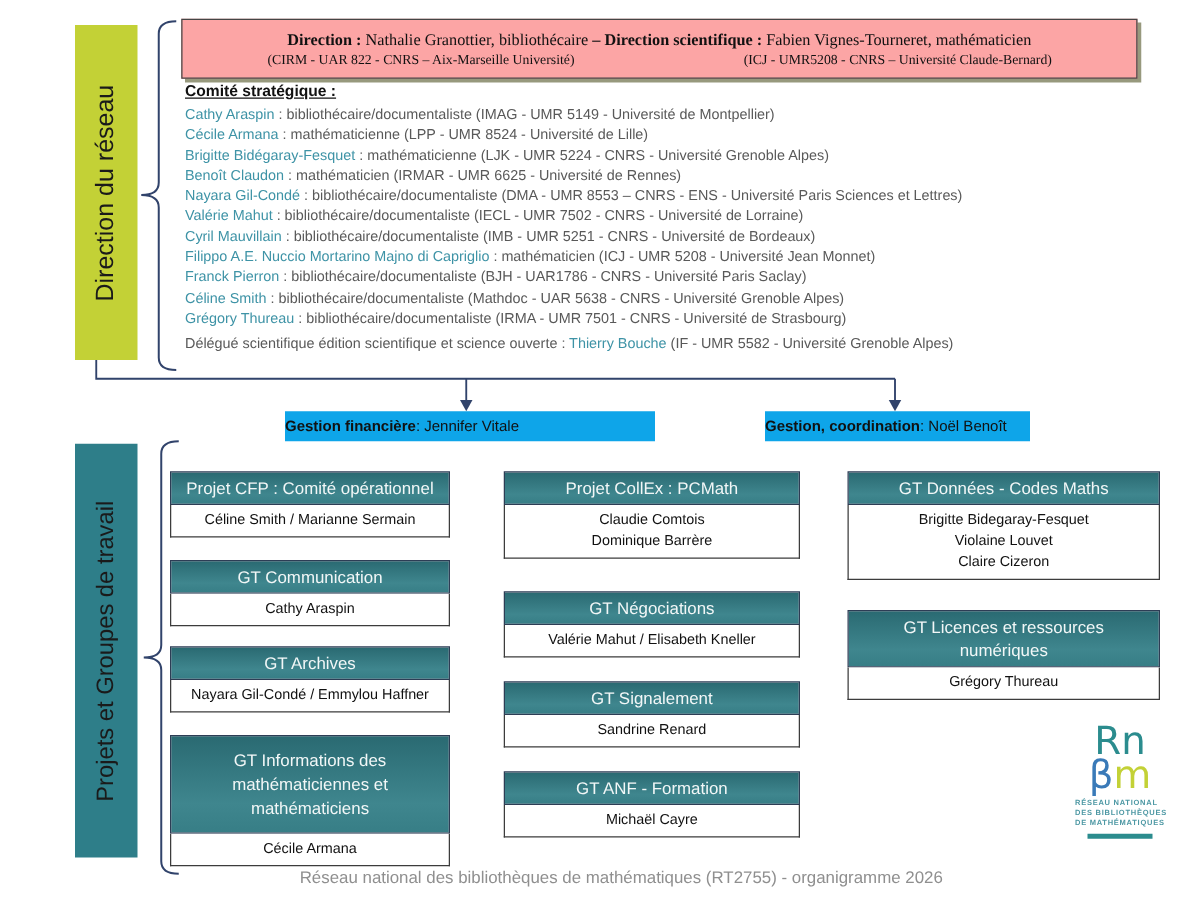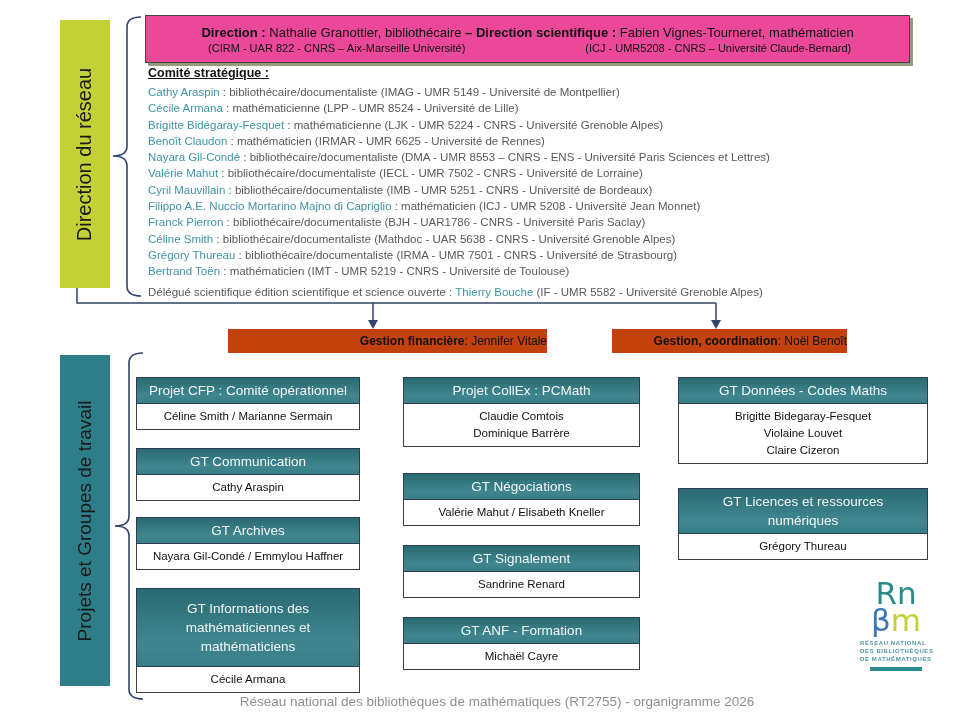--- a/index.html
+++ b/index.html
@@ -13,42 +13,42 @@
   .vlabel { position:absolute; display:flex; align-items:center; justify-content:center; }
   .vlabel span { transform:rotate(-90deg); white-space:nowrap; color:#1a1a1a; }
   .vlabel.yellow { left:60px; top:20px; width:50px; height:268px; background:#c3d136; }
   .vlabel.yellow span { font-size:20px; }
   .vlabel.teal { left:60px; top:355px; width:50px; height:331px; background:#2e7e89; }
   .vlabel.teal span { font-size:19px; }
 
   
   .dir-box {
     position:absolute; left:145px; top:15px; width:763px; height:46px;
-    background:#ec4899; border:1px solid #454545;
+    background:#fca5a5; border:1px solid #454545;
     box-shadow:3px 3px 0 rgba(95,98,55,0.65);
-    display:flex; flex-direction:column; justify-content:center;
+    display:flex; flex-direction:column; justify-content:center;font-family:Liberation Serif, serif;
   }
   .dir-line1 { text-align:center; font-size:13px; color:#111; }
   .dir-line1 b { font-weight:bold; }
   .dir-line2 { display:flex; font-size:11px; color:#111; margin-top:2px; }
   .dir-line2 .half { flex:1; text-align:center; }
 
   
   .committee { position:absolute; left:148px; top:66px; width:790px; }
   .committee-heading { font-size:12.5px; font-weight:bold; color:#111; text-decoration:underline; margin-bottom:4px; }
   .member { font-size:11.5px; line-height:16.3px; color:#595959; white-space:nowrap; }
   .member .mname { color:#3e93a6; }
   .delegate { font-size:11.5px; line-height:15px; color:#595959; margin-top:5px; white-space:nowrap; }
   .delegate .mname { color:#3e93a6; }
 
   
   .mgmt {
-    position:absolute; height:24px; background:#c2410c;
-    display:flex; align-items:center; justify-content:flex-end;
-    font-size:12px; color:#111; white-space:nowrap;padding-left:23px;
+    position:absolute; height:24px; background:#0ea5e9;
+    display:flex; align-items:center; justify-content:flex-start;
+    font-size:12px; color:#111; white-space:nowrap;
   }
   .mgmt b { font-weight:bold; }
   .mgmt.m1 { left:228px; top:329px; width:296px; }
   .mgmt.m2 { left:612px; top:329px; width:212px; }
 
   
   .wg-box { position:absolute; }
   .wg-title {
     background:linear-gradient(180deg,#2a6a72 0%,#3f868e 70%,#377e86 100%);
     border:1px solid #2d3d55; color:#f2f7f7; text-align:center;
@@ -117,21 +117,20 @@
     <div class="member"><span class="mname">Cécile Armana</span><span> : mathématicienne (LPP - UMR 8524 - Université de Lille)</span></div>
     <div class="member"><span class="mname">Brigitte Bidégaray-Fesquet</span><span> : mathématicienne (LJK - UMR 5224 - CNRS - Université Grenoble Alpes)</span></div>
     <div class="member"><span class="mname">Benoît Claudon</span><span> : mathématicien (IRMAR -  UMR 6625 - Université de Rennes)</span></div>
     <div class="member"><span class="mname">Nayara Gil-Condé</span><span> : bibliothécaire/documentaliste (DMA - UMR 8553 – CNRS - ENS - Université Paris Sciences et Lettres)</span></div>
     <div class="member"><span class="mname">Valérie Mahut</span><span> : bibliothécaire/documentaliste (IECL - UMR 7502 -  CNRS - Université de Lorraine)</span></div>
     <div class="member"><span class="mname">Cyril Mauvillain</span><span> : bibliothécaire/documentaliste (IMB - UMR 5251 - CNRS - Université de Bordeaux)</span></div>
     <div class="member"><span class="mname">Filippo A.E. Nuccio Mortarino Majno di Capriglio</span><span> : mathématicien (ICJ - UMR 5208  - Université Jean Monnet)</span></div>
     <div class="member"><span class="mname">Franck Pierron</span><span> : bibliothécaire/documentaliste (BJH - UAR1786 - CNRS - Université Paris Saclay)</span></div>
     <div class="member"><span class="mname">Céline Smith</span><span> : bibliothécaire/documentaliste (Mathdoc - UAR 5638 - CNRS - Université Grenoble Alpes)</span></div>
     <div class="member"><span class="mname">Grégory Thureau</span><span> : bibliothécaire/documentaliste (IRMA - UMR 7501 - CNRS - Université de Strasbourg)</span></div>
-    <div class="member"><span class="mname">Bertrand Toën</span><span> : mathématicien (IMT - UMR 5219 - CNRS - Université de Toulouse)</span></div>
     <div class="delegate"><span>Délégué scientifique édition scientifique et science ouverte : </span><span class="mname">Thierry Bouche</span><span> (IF - UMR 5582 - Université Grenoble Alpes)</span></div>
   </div>
 
   <div class="mgmt m1">
     <b>Gestion financière</b>
       <span> : Jennifer Vitale</span>
   </div>
   <div class="mgmt m2">
     <b>Gestion, coordination</b>
       <span> : Noël Benoît</span>

